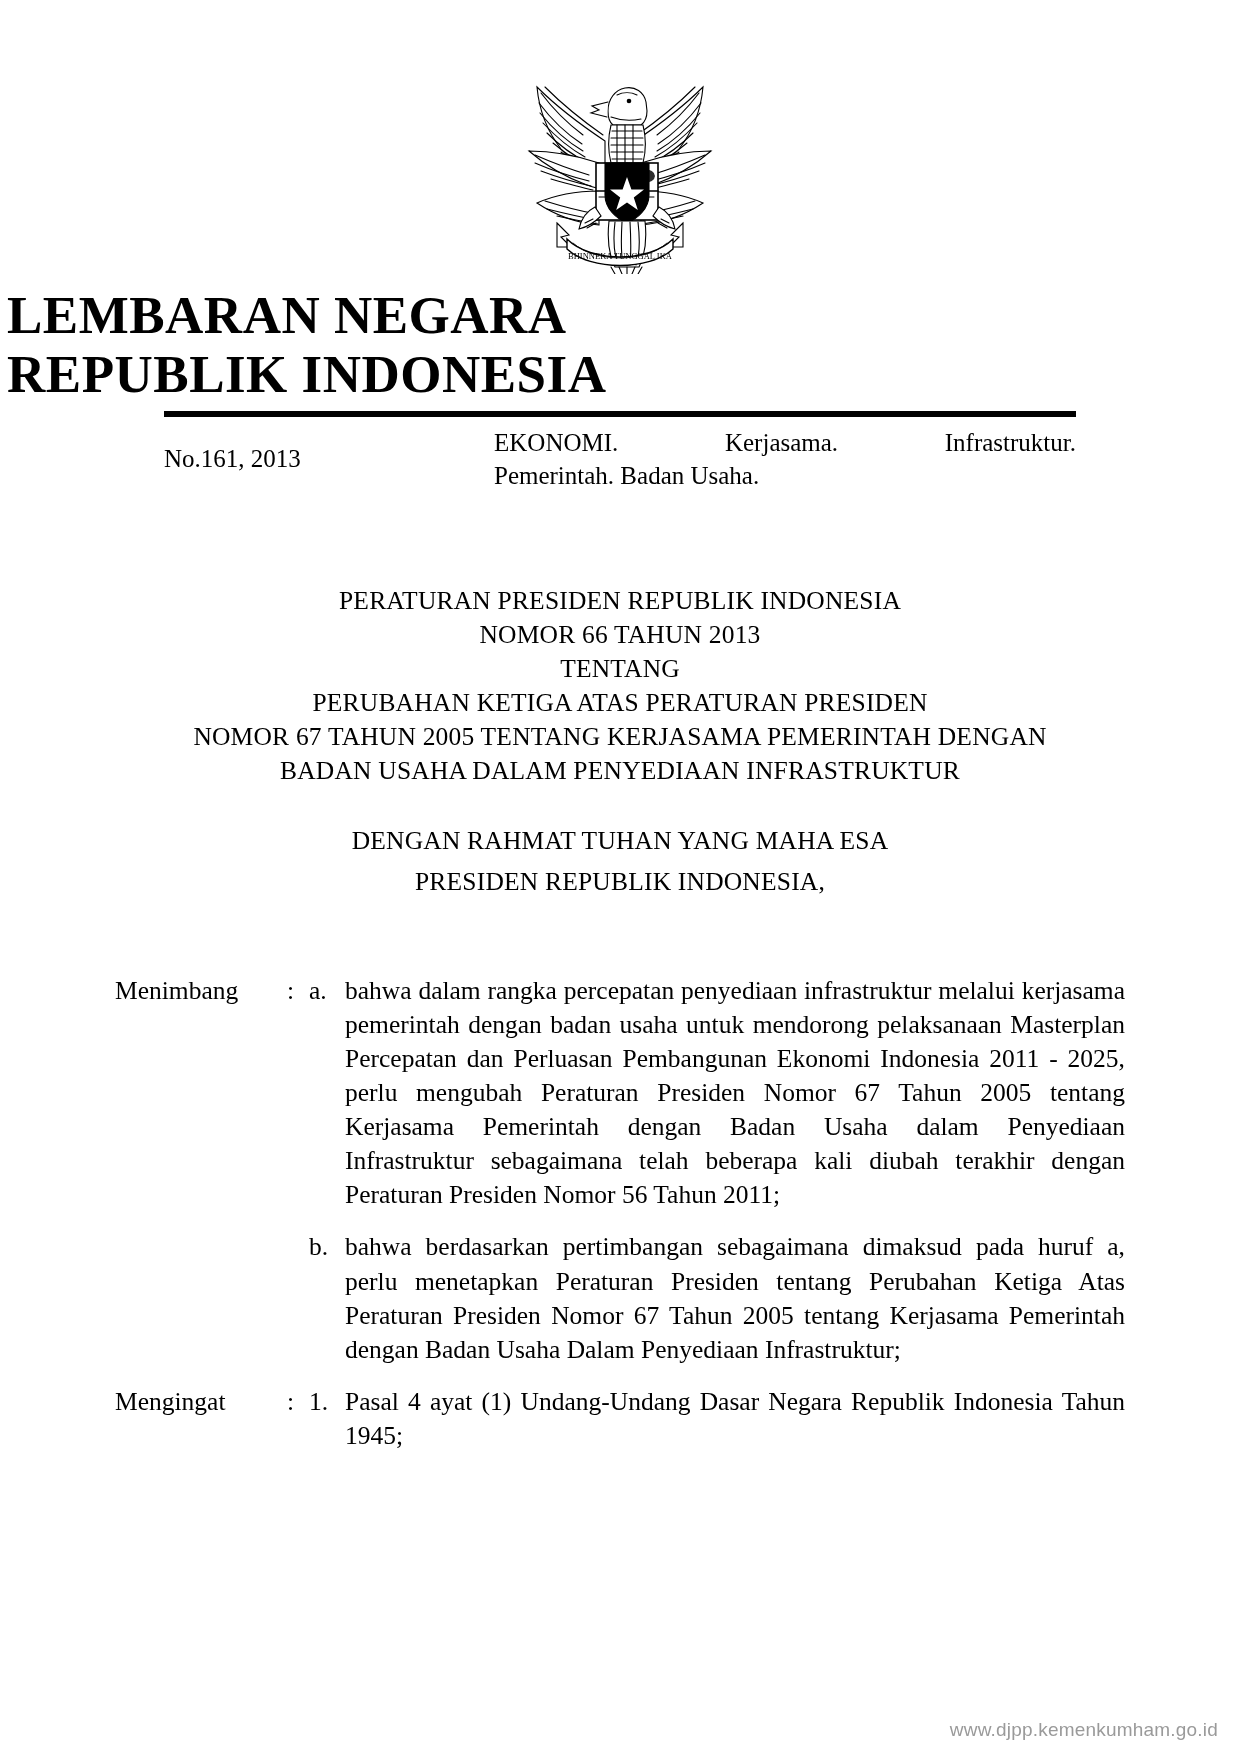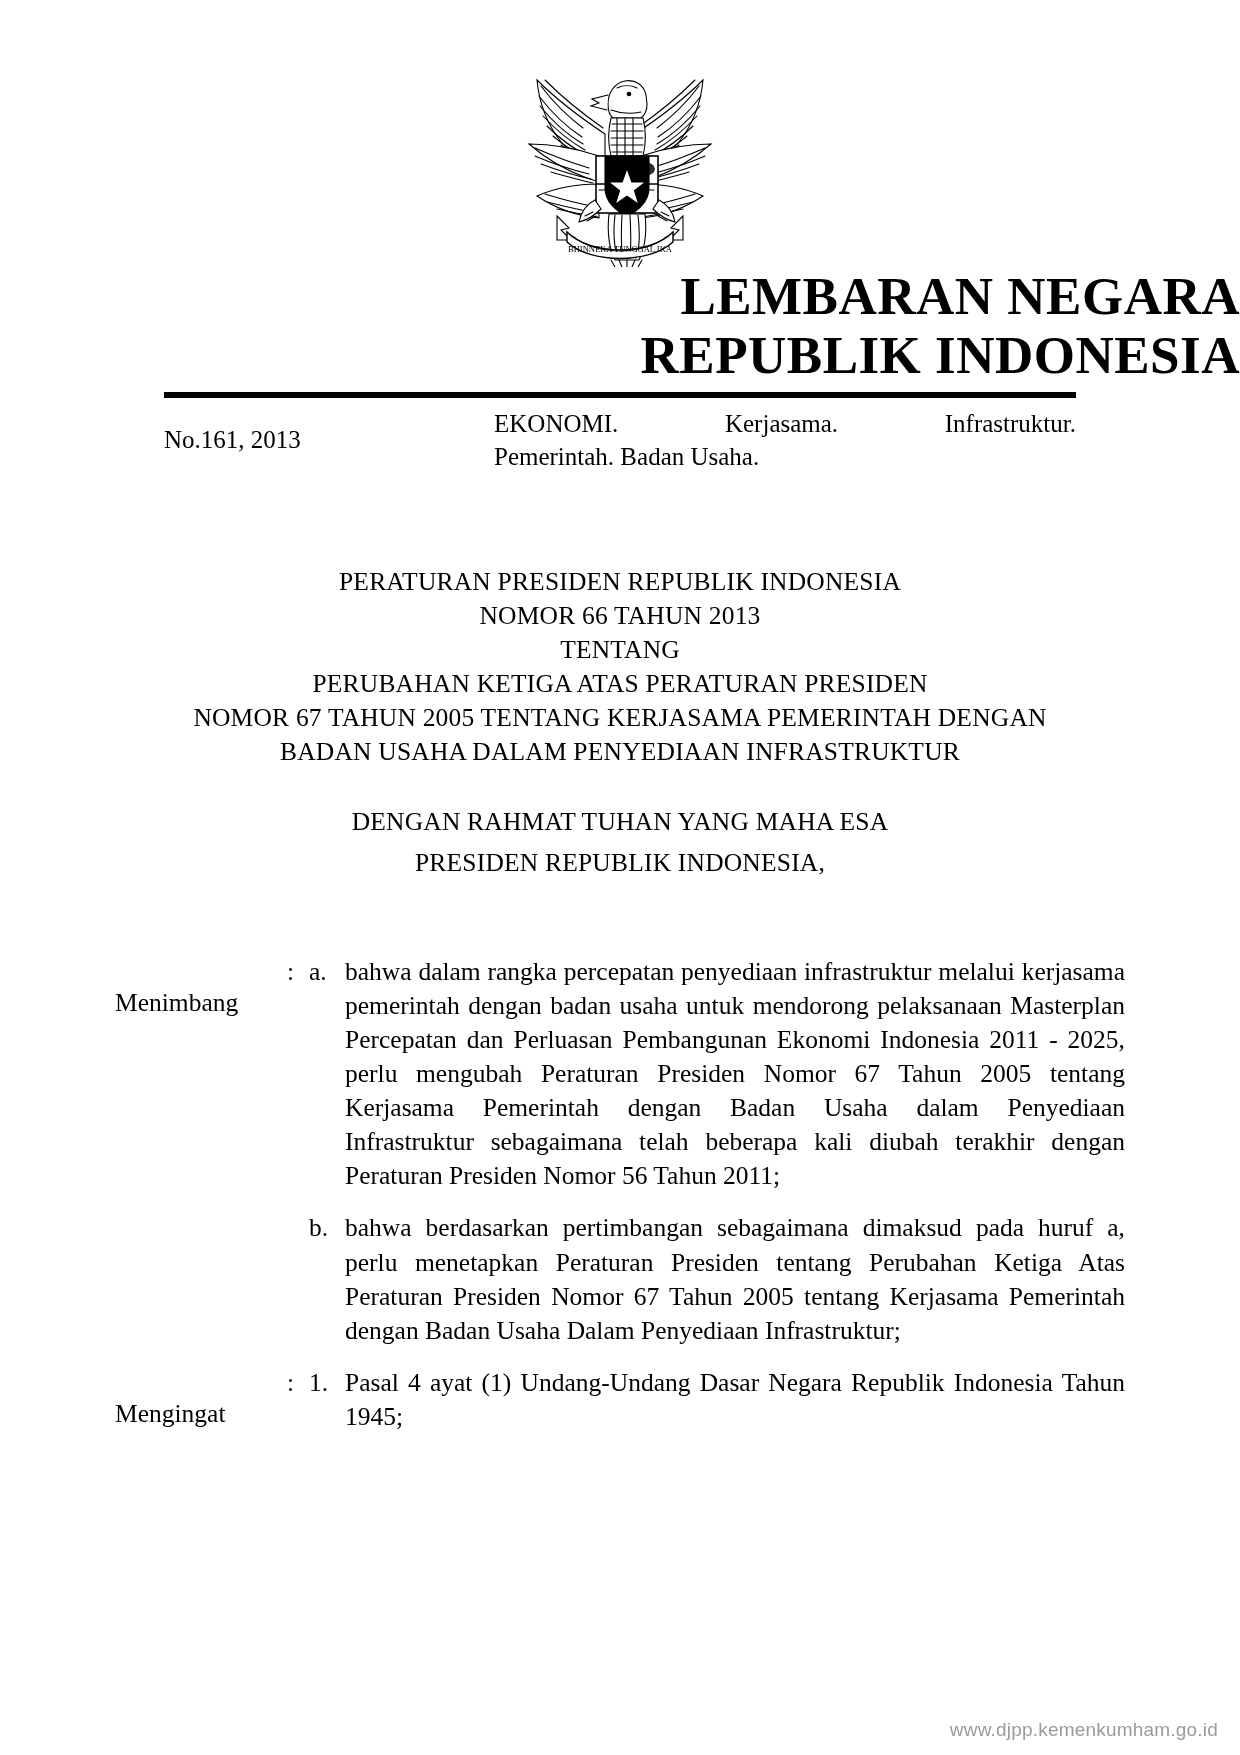--- a/index.html
+++ b/index.html
@@ -12,44 +12,44 @@
     height: 1755px;
     position: relative;
     font-family: "Liberation Serif", "DejaVu Serif", serif;
     color: #000000;
     overflow: hidden;
   }
 
   .page {
     position: absolute;
     inset: 0;
-    padding: 0;
+    padding: 7px;
   }
 
   
   .emblem-wrap {
     width: 100%;
     display: flex;
     justify-content: center;
     padding-top: 52px;
   }
   .emblem {
     width: 250px;
     height: 215px;
     display: block;
   }
 
   
   .masthead {
-    text-align: right;
+    text-align: left;
     font-weight: bold;
     font-size: 53px;
     line-height: 1.12;
     letter-spacing: 0.5px;
-    margin-top: 0;
+    margin-top: 12px;
   }
   .masthead .line2 {
     display: block;
   }
 
   .rule {
     margin: 6px auto 0 auto;
     width: 912px;
     height: 6px;
     background: #000;
@@ -113,21 +113,20 @@
 
   .clause-row {
     display: flex;
     align-items: flex-start;
   }
 
   .clause-label {
     width: 172px;
     flex: 0 0 172px;
     white-space: nowrap;
-    margin-top: 31px;
   }
   .clause-colon {
     width: 22px;
     flex: 0 0 22px;
   }
   .clause-marker {
     width: 36px;
     flex: 0 0 36px;
   }
   .clause-text {

